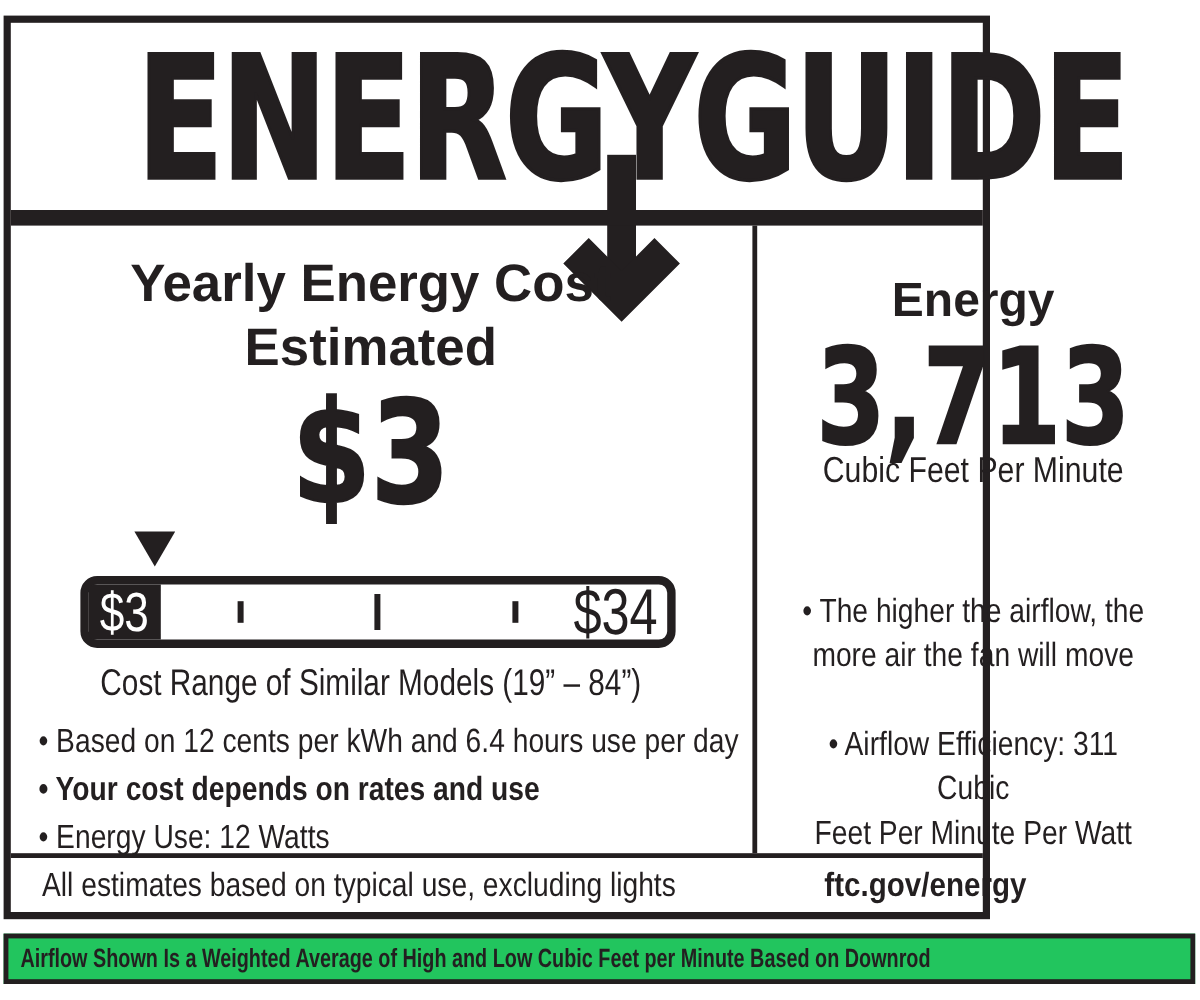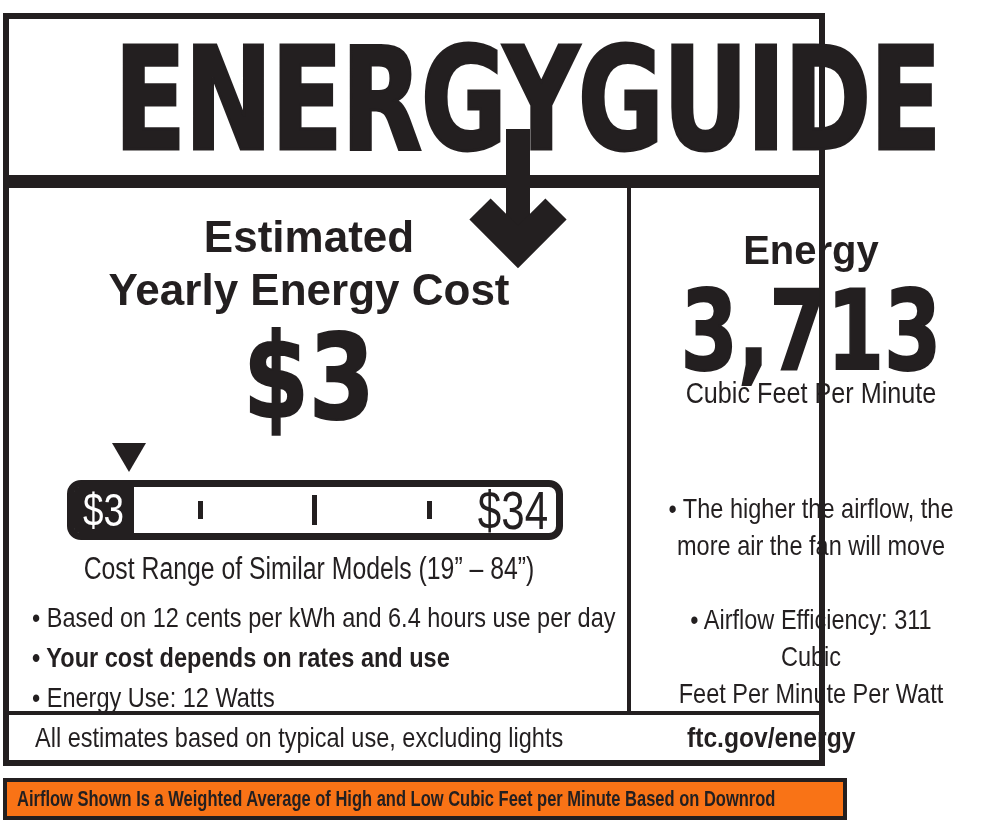--- a/index.html
+++ b/index.html
@@ -50,22 +50,22 @@
   .air-bullets{position:absolute;left:0;top:265px;width:100%;text-align:center;font-size:28px;line-height:37px;
                white-space:pre-line;transform:scaleX(0.84);transform-origin:50% 0;}
   .air-bullet{white-space:pre-line;}
 
   .strip{position:absolute;left:0;top:692px;width:100%;height:49px;border-top:4px solid #231f20;
          box-sizing:border-box;display:flex;align-items:center;justify-content:space-between;
          padding:0 16px 0 26px;}
   .strip-left{font-size:28px;white-space:nowrap;transform:scaleX(0.84);transform-origin:0 50%;}
   .strip-right{font-size:28px;font-weight:bold;white-space:nowrap;transform:scaleX(0.88);transform-origin:100% 50%;}
 
-  .footer-box{position:absolute;left:3px;top:778px;width:844px;height:42px;border:4px solid #231f20;
-              box-sizing:border-box;background:#f97316;display:flex;align-items:center;padding-left:10px;}
+  .footer-box{position:absolute;left:3px;top:778px;width:993px;height:42px;border:4px solid #231f20;
+              box-sizing:border-box;background:#22c55e;display:flex;align-items:center;padding-left:10px;}
   .footer-text{font-size:22px;font-weight:bold;white-space:nowrap;transform:scaleX(0.75);transform-origin:0 50%;}
 </style>
 </head>
 <body>
 
 <div class="page">
 
   <div class="main-box">
 
     <div class="title">ENERGYGUIDE</div>
@@ -73,22 +73,22 @@
     <div class="arrow-head">
       <svg width="108" height="74" viewBox="0 0 108 74" xmlns="http://www.w3.org/2000/svg">
         <polyline points="16,14 54,52 92,14" fill="none" stroke="#231f20" stroke-width="30" stroke-linejoin="miter"></polyline>
       </svg>
     </div>
     <div class="divider-bar"></div>
     <div class="v-divider"></div>
 
     <div class="cost-panel">
       <div class="cost-heading">
+        <div>Yearly Energy Cost</div>
         <div>Estimated</div>
-        <div>Yearly Energy Cost</div>
       </div>
       <div class="cost-value">$3</div>
 
       <div class="marker"></div>
 
       <div class="scale">
         <div class="scale-min">
           <span>$3</span>
         </div>
         <div class="tick tick-short1"></div>

